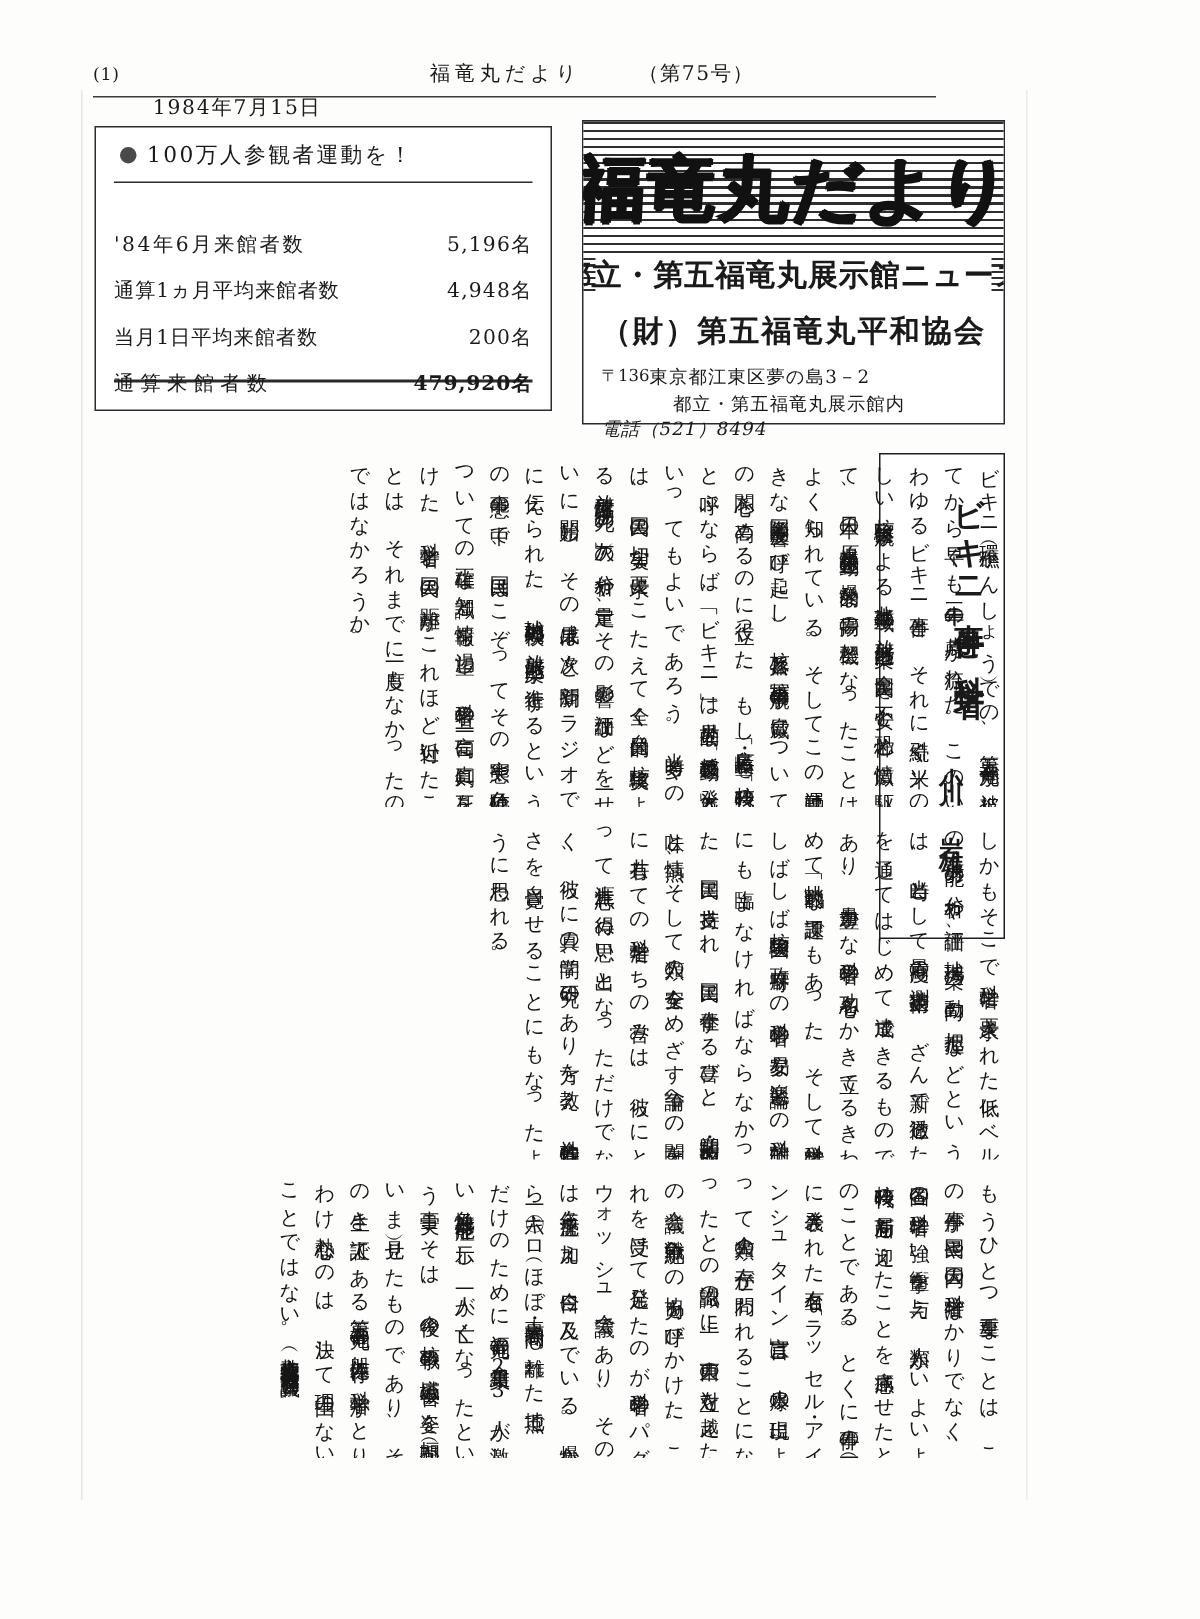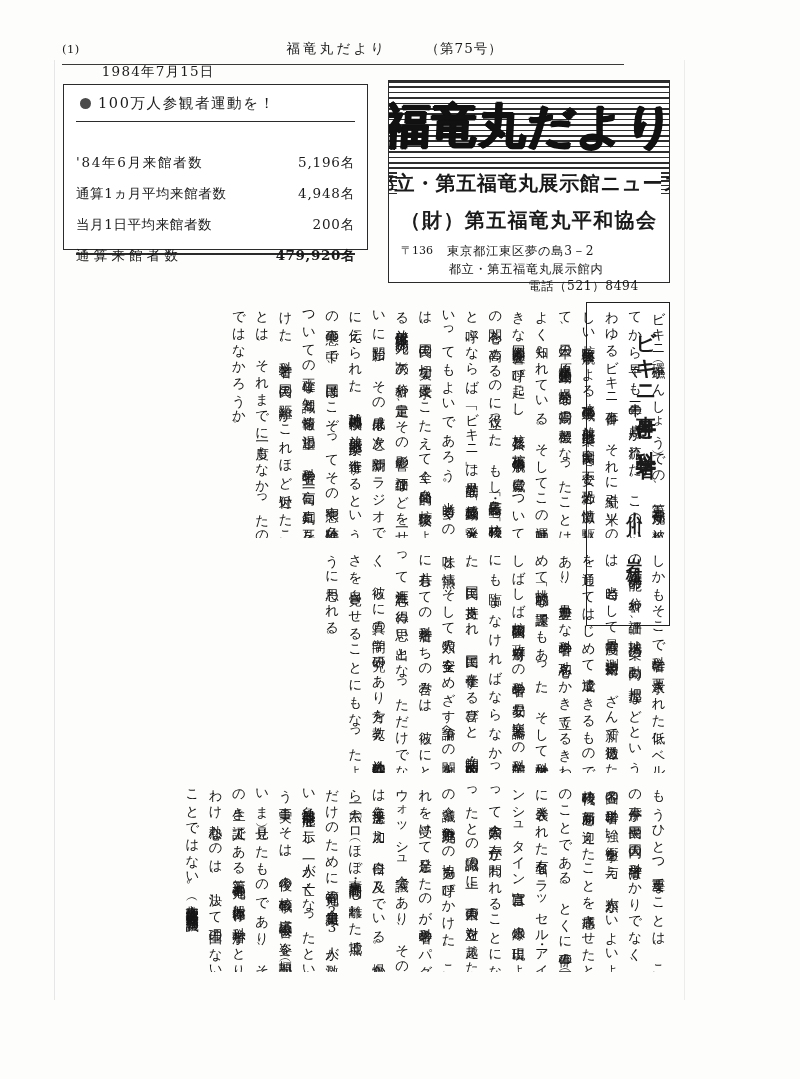--- a/index.html
+++ b/index.html
@@ -43,21 +43,21 @@
     height: 1px;
     background: #3a3a3a;
   }
 
   
   .stats-box {
     position: absolute;
     left: 63px;
     top: 84px;
     width: 305px;
-    height: 166px;
+    height: 190px;
     border: 1.6px solid #2b2b2b;
     box-sizing: border-box;
     background: #fff;
   }
   .stats-head {
     display: flex;
     align-items: center;
     padding: 9px 0 6px 16px;
     font-size: 14.5px;
     letter-spacing: 1.6px;
@@ -165,24 +165,24 @@
     padding-top: 13px;
     white-space: nowrap;
   }
   .mh-addr {
     padding: 9px 14px 0 12px;
     font-size: 12.2px;
     line-height: 1.45;
     white-space: nowrap;
   }
   .mh-addr .l1 { display: flex; }
-  .mh-addr .zip { font-size: 11px; letter-spacing: 0; margin-right: 14px; }
+  .mh-addr .zip { font-size: 11px; letter-spacing: 0; }
   .mh-addr .a1 { letter-spacing: 0.8px; text-align: right; }
   .mh-addr .l2 { text-align: center; padding-right: 4px; letter-spacing: 0.7px; }
-  .mh-addr .l3 { text-align: right; padding-right: 16px; letter-spacing: 0.7px; }
+  .mh-addr .l3 { text-align: left; padding-right: 16px; letter-spacing: 0.7px; font-style: italic; }
 
   
   .title-box {
     position: absolute;
     left: 586px;
     top: 302px;
     width: 84px;
     height: 324px;
     border: 1.7px solid #1f1f1f;
     box-sizing: border-box;

